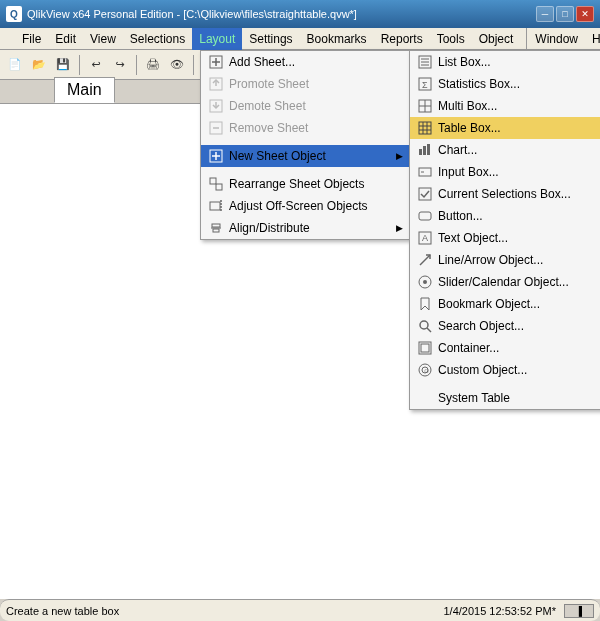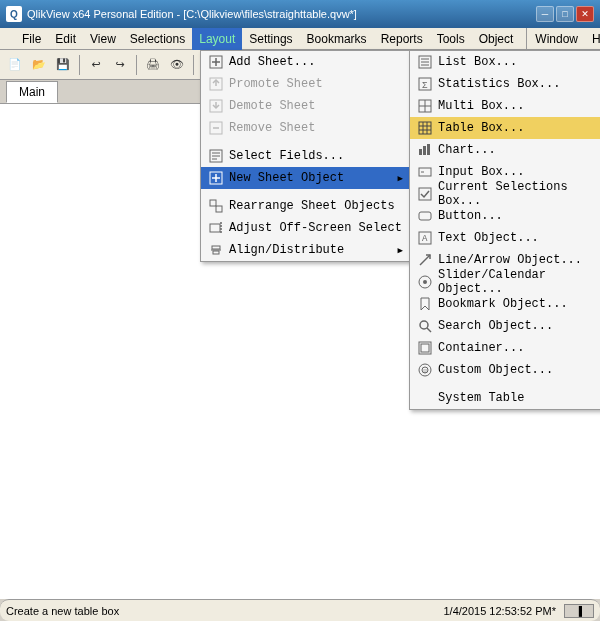--- a/index.html
+++ b/index.html
@@ -99,22 +99,23 @@
       align-items: flex-end;
       padding: 0 6px;
       border-bottom: 1px solid #999;
     }
     .tab {
       padding: 3px 12px;
       background: #d4d0c8;
       border: 1px solid #999;
       border-bottom: none;
       cursor: pointer;
-      font-size: 12px;
+      font-size: 16px;
       margin-right: 2px;
+      margin-left: 48px;
     }
     .tab.active {
       background: #ffffff;
       border-bottom: 1px solid #fff;
       z-index: 1;
     }
 
     
     #main-content {
       background: #ffffff;
@@ -139,21 +140,20 @@
     #statusbar .status-time { margin-right: 8px; }
 
     
     .dropdown-container {
       position: absolute;
       top: 0; left: 0;
       width: 536px;
       height: 100%;
       pointer-events: none;
       z-index: 100;
-      font-family: Liberation Mono, monospace;
     }
 
     
     #layout-menu {
       position: absolute;
       top: 50px; left: 200px;
       width: 210px;
       background: #f5f5f5;
       border: 1px solid #999;
       box-shadow: 2px 2px 4px rgba(0,0,0,0.3);
@@ -297,31 +297,20 @@
             <line x1="4" y1="7" x2="10" y2="7" stroke="#bbb" stroke-width="1.5"></line>
           </svg>
       </span>
       <span>Remove Sheet</span>
     </div>
 
     <div class="menu-entry separator">
         <hr>
       </div>
 
-    <div class="menu-entry">
-      <span class="menu-icon">
-        <svg width="14" height="14" viewBox="0 0 14 14">
-            <rect x="1" y="1" width="12" height="12" fill="none" stroke="#666" stroke-width="1"></rect>
-            <line x1="3" y1="4" x2="11" y2="4" stroke="#666" stroke-width="1"></line>
-            <line x1="3" y1="7" x2="11" y2="7" stroke="#666" stroke-width="1"></line>
-            <line x1="3" y1="10" x2="8" y2="10" stroke="#666" stroke-width="1"></line>
-          </svg>
-      </span>
-      <span>Select Fields...</span>
-    </div>
 
     <div class="menu-entry highlighted">
       <span class="menu-icon">
         <svg width="14" height="14" viewBox="0 0 14 14">
             <rect x="1" y="1" width="12" height="12" fill="none" stroke="#fff" stroke-width="1"></rect>
             <line x1="7" y1="3" x2="7" y2="11" stroke="#fff" stroke-width="1.5"></line>
             <line x1="3" y1="7" x2="11" y2="7" stroke="#fff" stroke-width="1.5"></line>
           </svg>
       </span>
       <span>New Sheet Object</span>
@@ -342,21 +331,21 @@
       <span>Rearrange Sheet Objects</span>
     </div>
 
     <div class="menu-entry">
       <span class="menu-icon">
         <svg width="14" height="14" viewBox="0 0 14 14">
             <rect x="1" y="3" width="10" height="8" fill="none" stroke="#666" stroke-width="1"></rect>
             <line x1="12" y1="1" x2="12" y2="13" stroke="#666" stroke-width="1.5" stroke-dasharray="2,1"></line>
           </svg>
       </span>
-      <span>Adjust Off-Screen Select</span>
+      <span>Adjust Off-Screen Objects</span>
     </div>
 
     <div class="menu-entry">
       <span class="menu-icon">
         <svg width="14" height="14" viewBox="0 0 14 14">
             <line x1="2" y1="7" x2="12" y2="7" stroke="#666" stroke-width="1"></line>
             <rect x="3" y="3" width="8" height="3" fill="none" stroke="#666" stroke-width="1"></rect>
             <rect x="4" y="8" width="6" height="3" fill="none" stroke="#666" stroke-width="1"></rect>
           </svg>
       </span>

